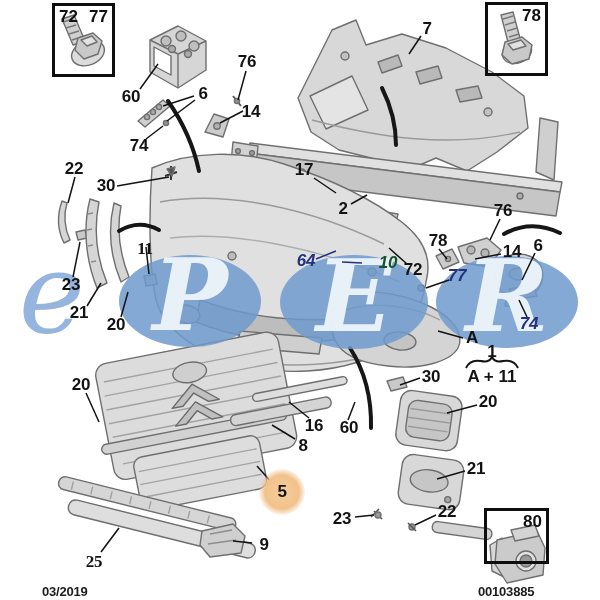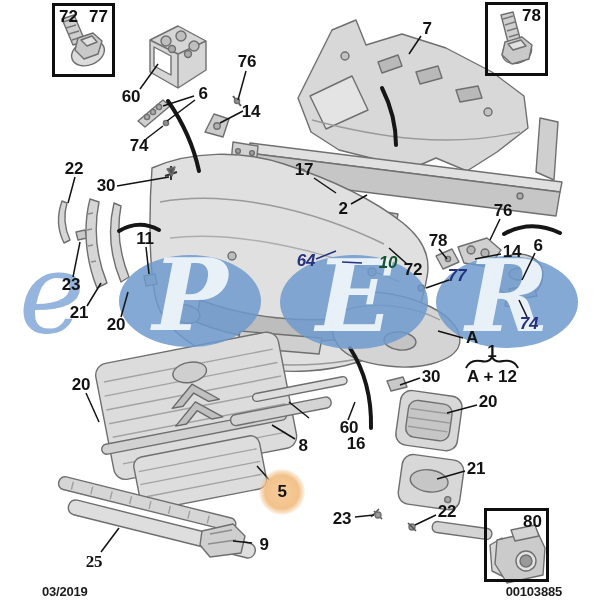--- a/index.html
+++ b/index.html
@@ -278,58 +278,58 @@
       <line x1="101" y1="552" x2="119" y2="528" stroke="#131313" stroke-width="1.5"></line>
     </svg>
 
   <div class="inset-box" style="left:52px;top:3px;width:63px;height:74px;">
     <span>72</span>
     <span>77</span>
   </div>
   <div class="inset-box single" style="left:485px;top:2px;width:63px;height:74px;">
     <span>78</span>
   </div>
-  <div class="inset-box single" style="left:484px;top:508px;width:65px;height:74px;">
+  <div class="inset-box single" style="left:484px;top:508px;width:65px;height:56px;">
     <span>80</span>
   </div>
 
   <div class="group-anno" style="left:492px;top:352px;">1</div>
-  <div class="group-anno" style="left:492px;top:377px;">A + 12</div>
+  <div class="group-anno" style="left:492px;top:377px;">A + 11</div>
 
   <span class="footer-text" style="left:42px;top:584px;">03/2019</span>
-  <span class="footer-text" style="left:478px;top:584px;width:84px;text-align:right;">00103885</span>
+  <span class="footer-text" style="left:478px;top:584px;width:84px;text-align:left;">00103885</span>
 <span class="callout" style="left: 131px; top: 97px;">60</span>
     <span class="callout" style="left: 247px; top: 62px;">76</span>
     <span class="callout" style="left: 203px; top: 94px;">6</span>
     <span class="callout" style="left: 251px; top: 112px;">14</span>
     <span class="callout" style="left: 139px; top: 146px;">74</span>
     <span class="callout" style="left: 427px; top: 29px;">7</span>
     <span class="callout" style="left: 304px; top: 170px; text-align: right;">17</span>
     <span class="callout" style="left: 343px; top: 209px;">2</span>
     <span class="callout" style="left: 74px; top: 169px;">22</span>
     <span class="callout" style="left: 106px; top: 186px;">30</span>
-    <span class="callout" style="left: 145px; top: 239px;">11</span>
+    <span class="callout" style="left: 145px; top: 249px; font-family: Liberation Serif, serif;">11</span>
     <span class="callout" style="left: 71px; top: 285px;">23</span>
     <span class="callout" style="left: 79px; top: 313px;">21</span>
     <span class="callout" style="left: 116px; top: 325px;">20</span>
     <span class="callout" style="left: 81px; top: 385px;">20</span>
     <span class="callout blue" style="left: 306px; top: 261px; color: rgb(36, 49, 127);">64</span>
     <span class="callout blue" style="left: 372px; top: 263px; color: #14532d; margin-left: 16px;">10</span>
     <span class="callout" style="left: 413px; top: 270px;">72</span>
     <span class="callout blue" style="left: 457px; top: 276px; color: rgb(36, 49, 127);">77</span>
     <span class="callout" style="left: 438px; top: 241px;">78</span>
     <span class="callout" style="left: 512px; top: 252px;">14</span>
     <span class="callout" style="left: 538px; top: 246px;">6</span>
     <span class="callout" style="left: 503px; top: 211px;">76</span>
     <span class="callout blue" style="left: 529px; top: 324px; color: rgb(36, 49, 127);">74</span>
     <span class="callout" style="left: 472px; top: 338px;">A</span>
     <span class="callout" style="left: 431px; top: 377px;">30</span>
     <span class="callout" style="left: 488px; top: 402px;">20</span>
     <span class="callout" style="left: 349px; top: 428px;">60</span>
-    <span class="callout" style="left: 314px; top: 444px; margin-left: 42px;">16</span>
+    <span class="callout" style="left: 314px; top: 426px;">16</span>
     <span class="callout" style="left: 303px; top: 446px;">8</span>
     <div class="halo" style="left: 282px; top: 492px;"></div>
     <span class="callout" style="left: 282px; top: 492px;">5</span>
     <span class="callout" style="left: 264px; top: 545px;">9</span>
     <span class="callout" style="left: 342px; top: 519px;">23</span>
     <span class="callout" style="left: 447px; top: 512px;">22</span>
     <span class="callout" style="left: 476px; top: 469px;">21</span>
     <span class="callout" style="left: 94px; top: 562px; font-family: Liberation Serif, serif;">25</span>
   </div>
 

